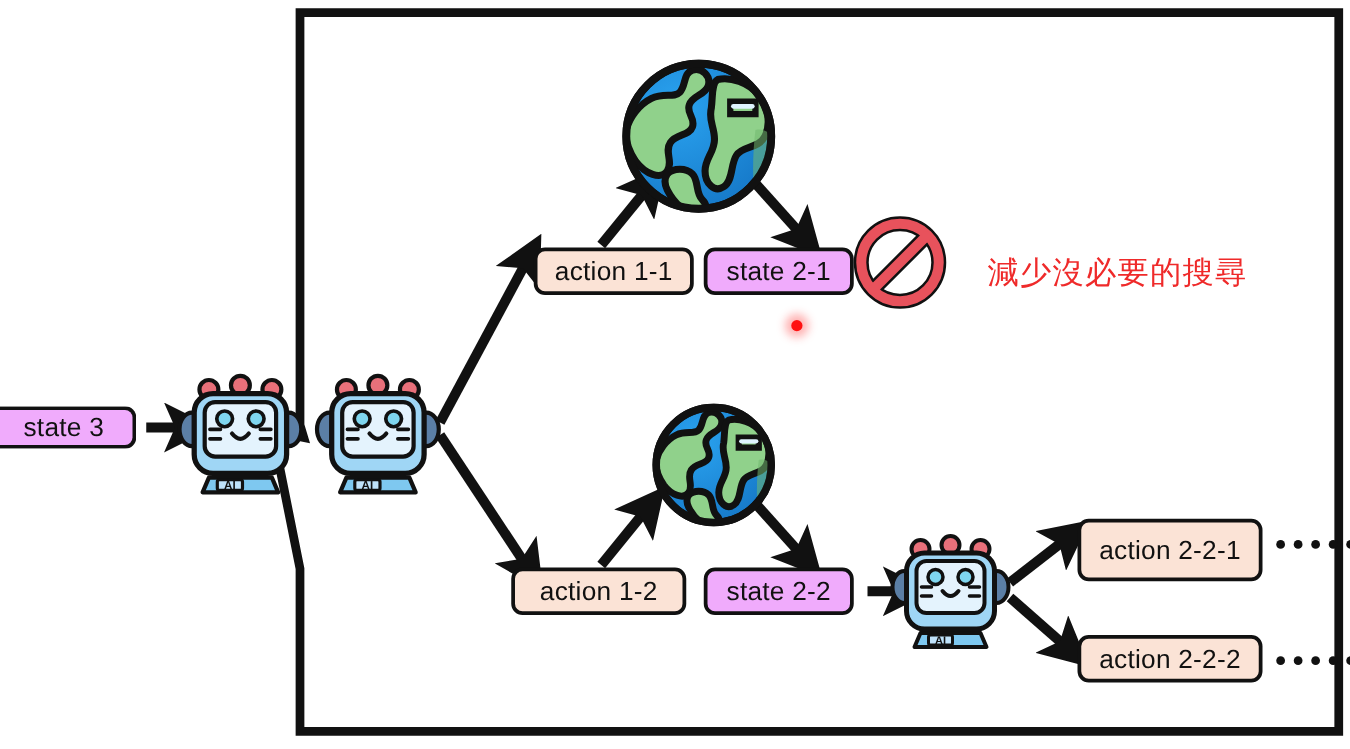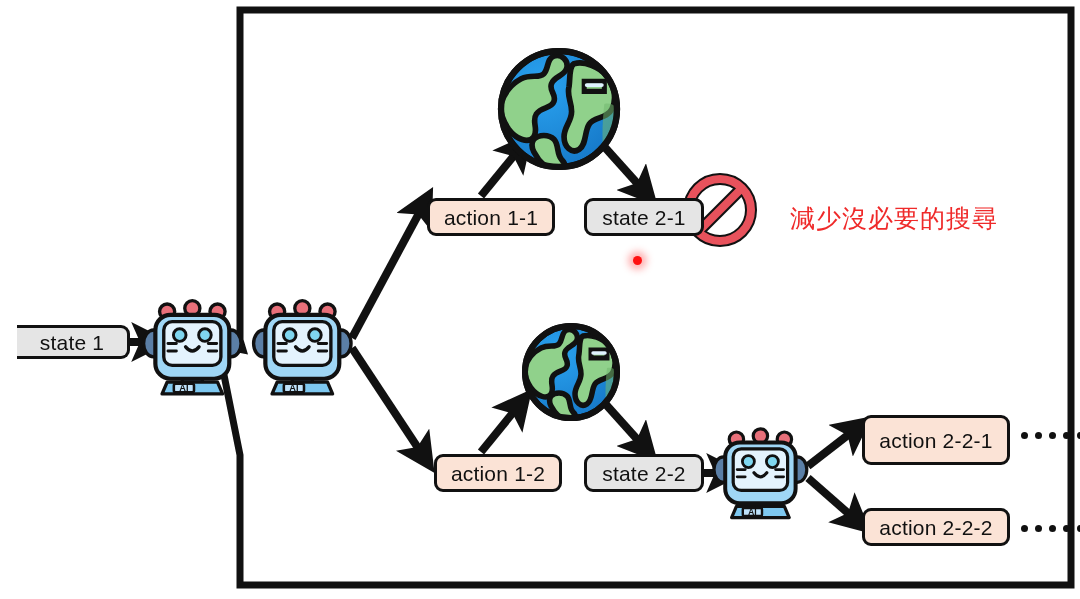--- a/index.html
+++ b/index.html
@@ -22,21 +22,21 @@
     border-radius:9px;
     display:flex;align-items:center;justify-content:center;
     font-size:21px;
     color:#111111;
     letter-spacing:.2px;
     white-space:nowrap;
     line-height:1;
     padding:12px 10px;
   }
   .node.action{background:#fbe3d6;}
-  .node.state{background:#e5e5e5;margin-left:21px;}
+  .node.state{background:#f0abfc;}
 
   
   .node.clipped-left{
     border-left:none;
     border-top-left-radius:0;
     border-bottom-left-radius:0;
   }
 
   
   .dots{
@@ -204,32 +204,32 @@
       <circle cx="36" cy="36" r="31" fill="none" stroke="#111111" stroke-width="12"></circle>
       <line x1="15" y1="57" x2="57" y2="15" stroke="#111111" stroke-width="12" stroke-linecap="round"></line>
       <circle cx="36" cy="36" r="31" fill="none" stroke="#e8525c" stroke-width="8"></circle>
       <line x1="15" y1="57" x2="57" y2="15" stroke="#e8525c" stroke-width="8" stroke-linecap="round"></line>
     </g>
   </svg>
 
   <div class="layer">
 
     <div class="node state clipped-left" style="left:-4px;top:325px;width:113px;height:34px;">
-      <span>state 1</span>
+      <span>state 3</span>
     </div>
 
     <div class="node action" style="left:427px;top:198px;width:128px;height:38px;">
       <span>action 1-1</span>
     </div>
 
     <div class="node state" style="left:563px;top:198px;width:120px;height:38px;">
       <span>state 2-1</span>
     </div>
 
-    <div class="node action" style="left:434px;top:454px;width:128px;height:38px;text-align:center;">
+    <div class="node action" style="left:409px;top:454px;width:140px;height:38px;text-align:center;">
       <span>action 1-2</span>
     </div>
 
     <div class="node state" style="left:563px;top:454px;width:120px;height:38px;">
       <span>state 2-2</span>
     </div>
 
     <div class="node action" style="left:862px;top:415px;width:148px;height:50px;">
       <span>action 2-2-1</span>
     </div>

